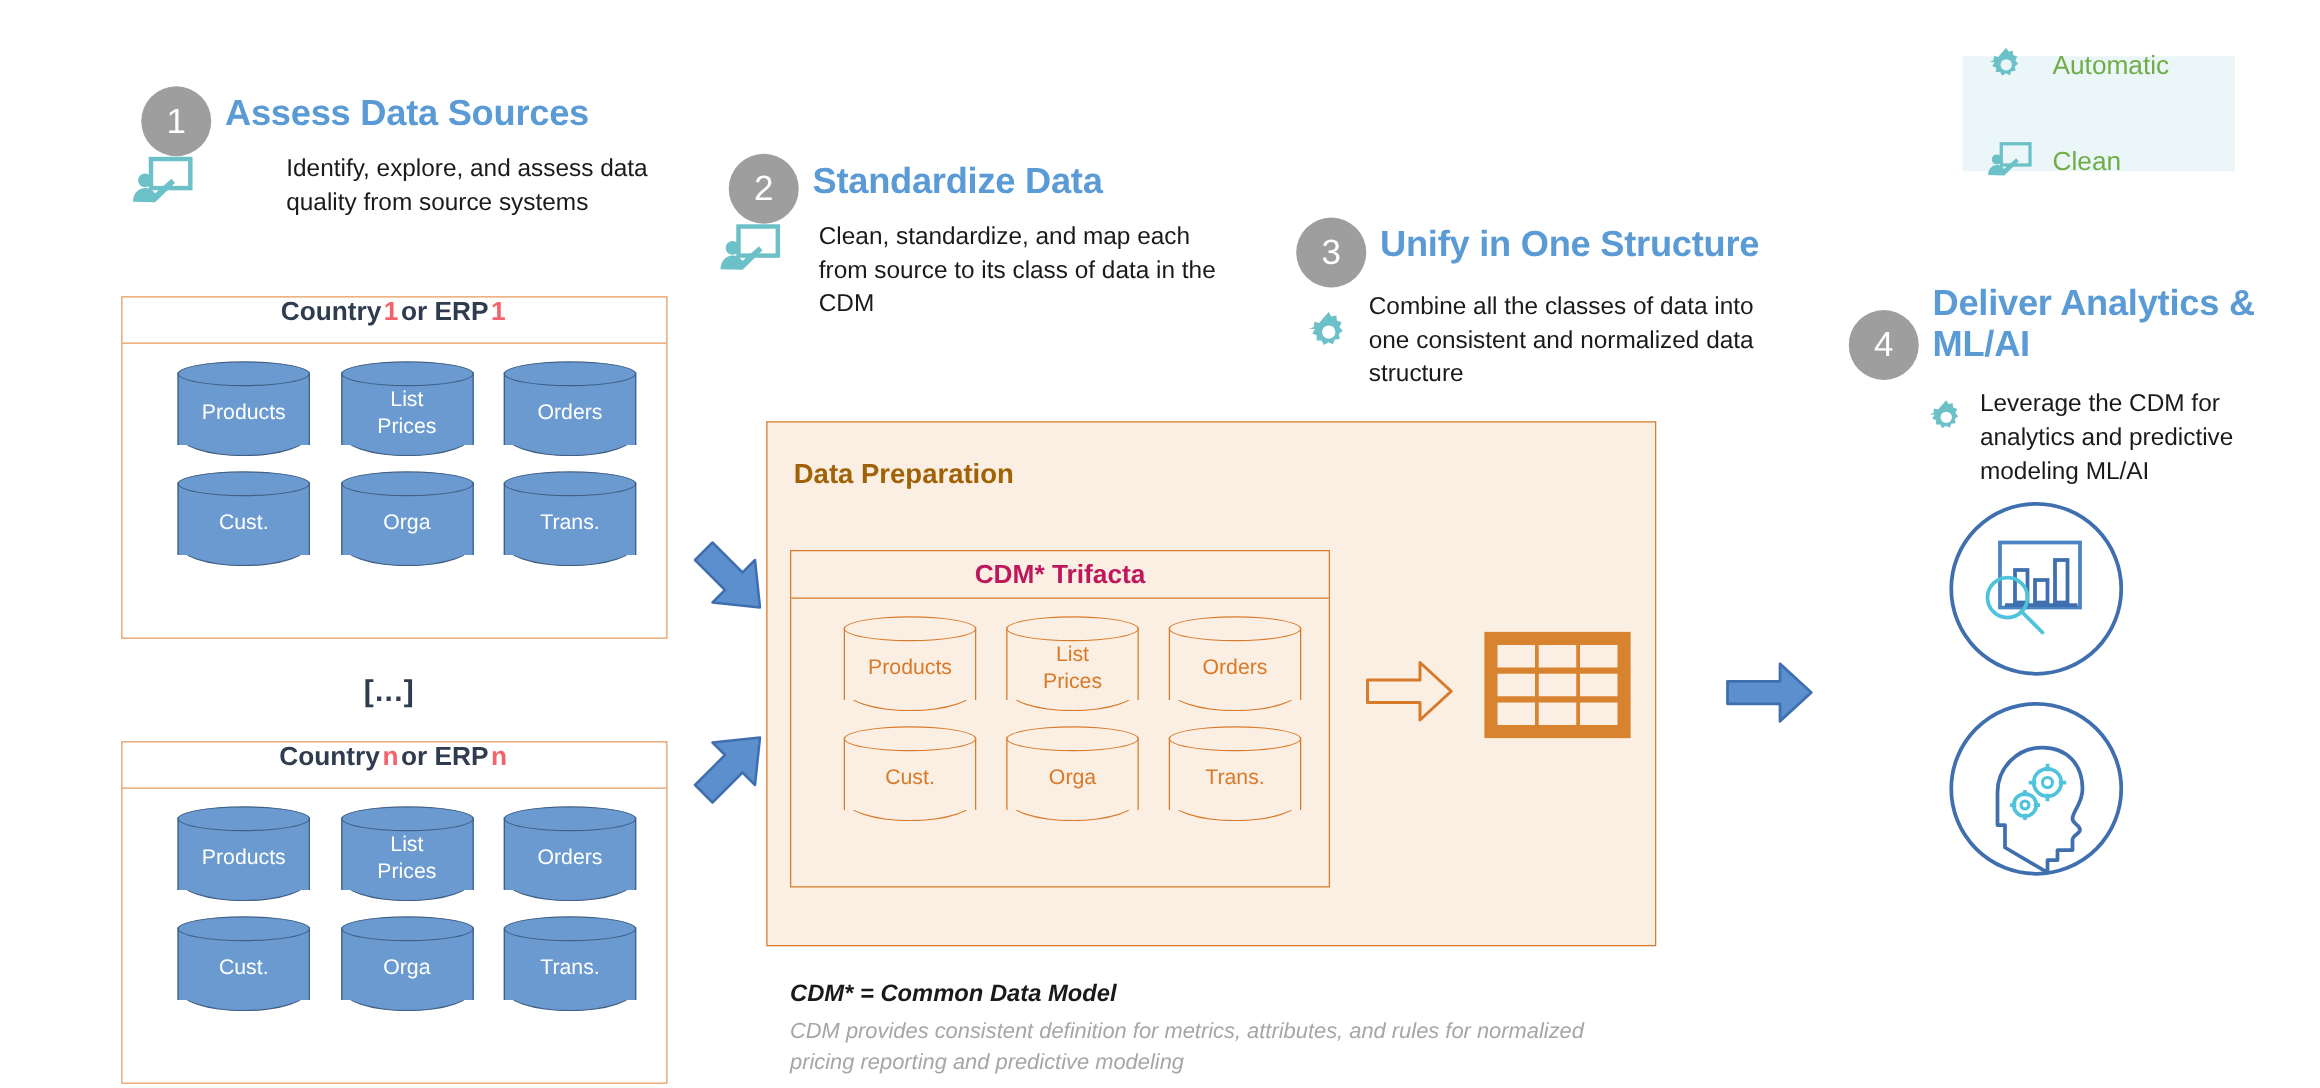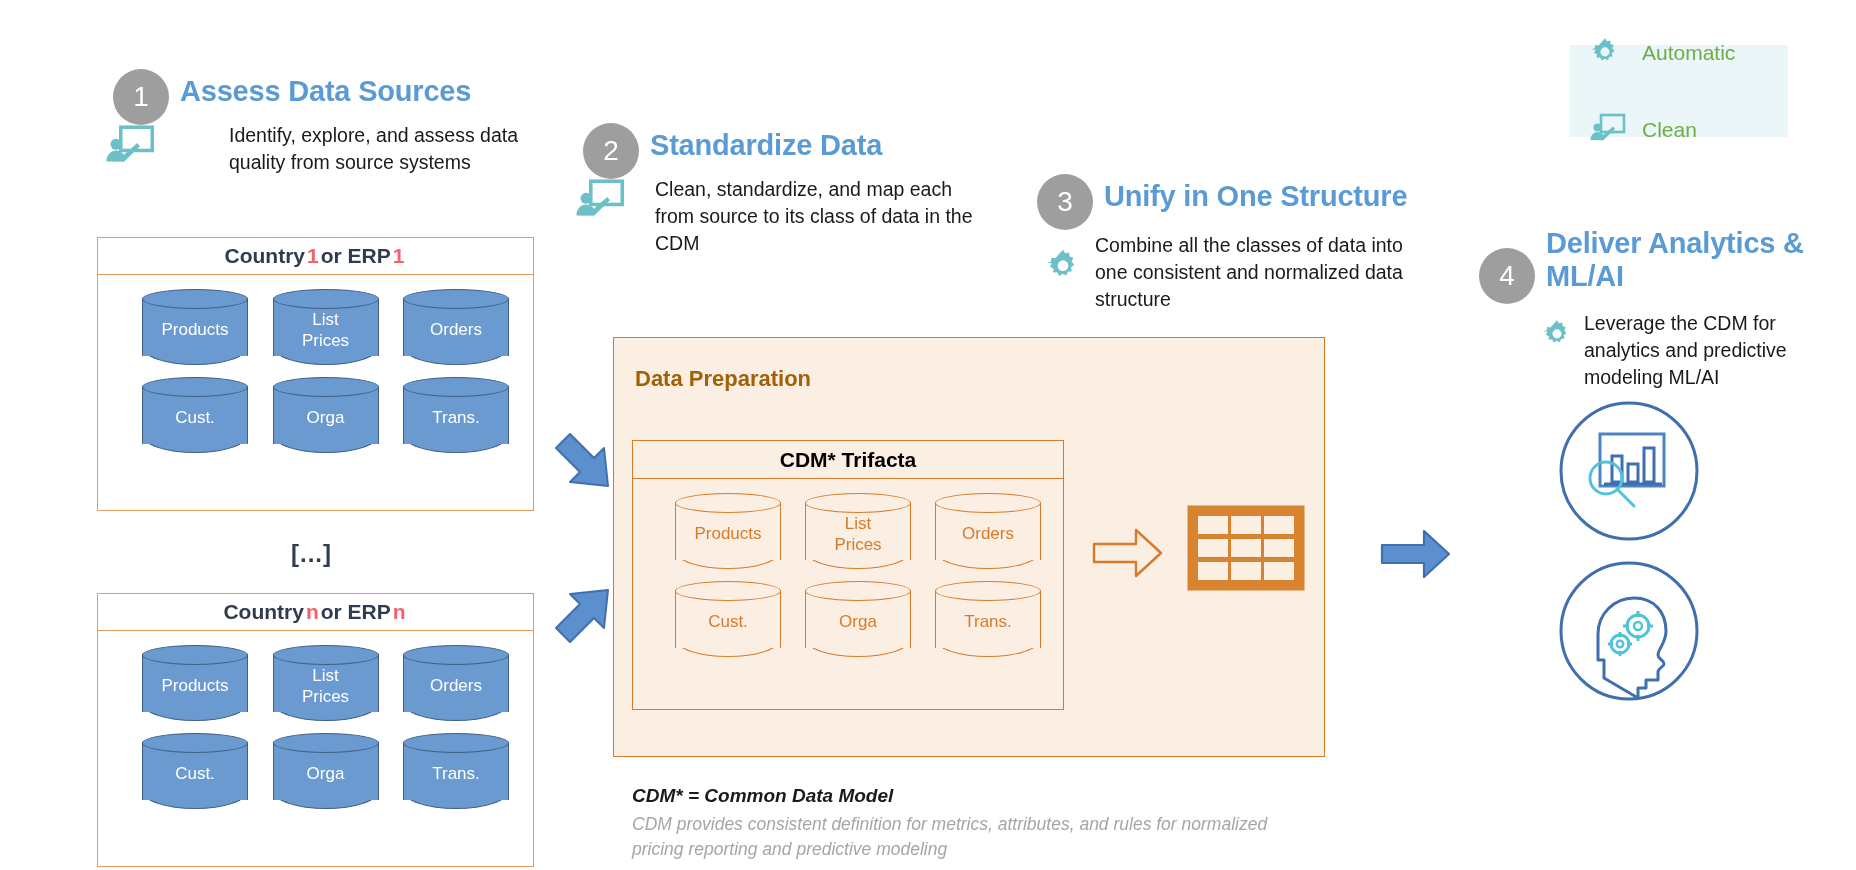--- a/index.html
+++ b/index.html
@@ -86,21 +86,20 @@
   .src-box {
     position: absolute;
     border: 1.6px solid #e59b5c;
     background: #ffffff;
     box-sizing: border-box;
   }
   .src-head {
     height: 37px;
     border-bottom: 1.6px solid #e59b5c;
     display: flex;
-    align-items: center;
     justify-content: center;
     font-weight: bold;
     font-size: 21px;
     color: #2f3c4f;
     box-sizing: border-box;
   }
   .src-head .hl { color: #f4636b; padding: 0 2px; }
   .src-body {
     position: relative;
     padding: 14px 24px;
@@ -223,21 +222,21 @@
     box-sizing: border-box;
   }
   .cdm-head {
     height: 38px;
     border-bottom: 1.6px solid #d77b2b;
     display: flex;
     align-items: center;
     justify-content: center;
     font-weight: bold;
     font-size: 21px;
-    color: #000000;
+    color: #be185d;
     box-sizing: border-box;
   }
   .cdm-body { padding: 14px 22px; box-sizing: border-box; }
 
   
   .foot-title {
     position: absolute;
     font-weight: bold;
     font-style: italic;
     font-size: 19px;

